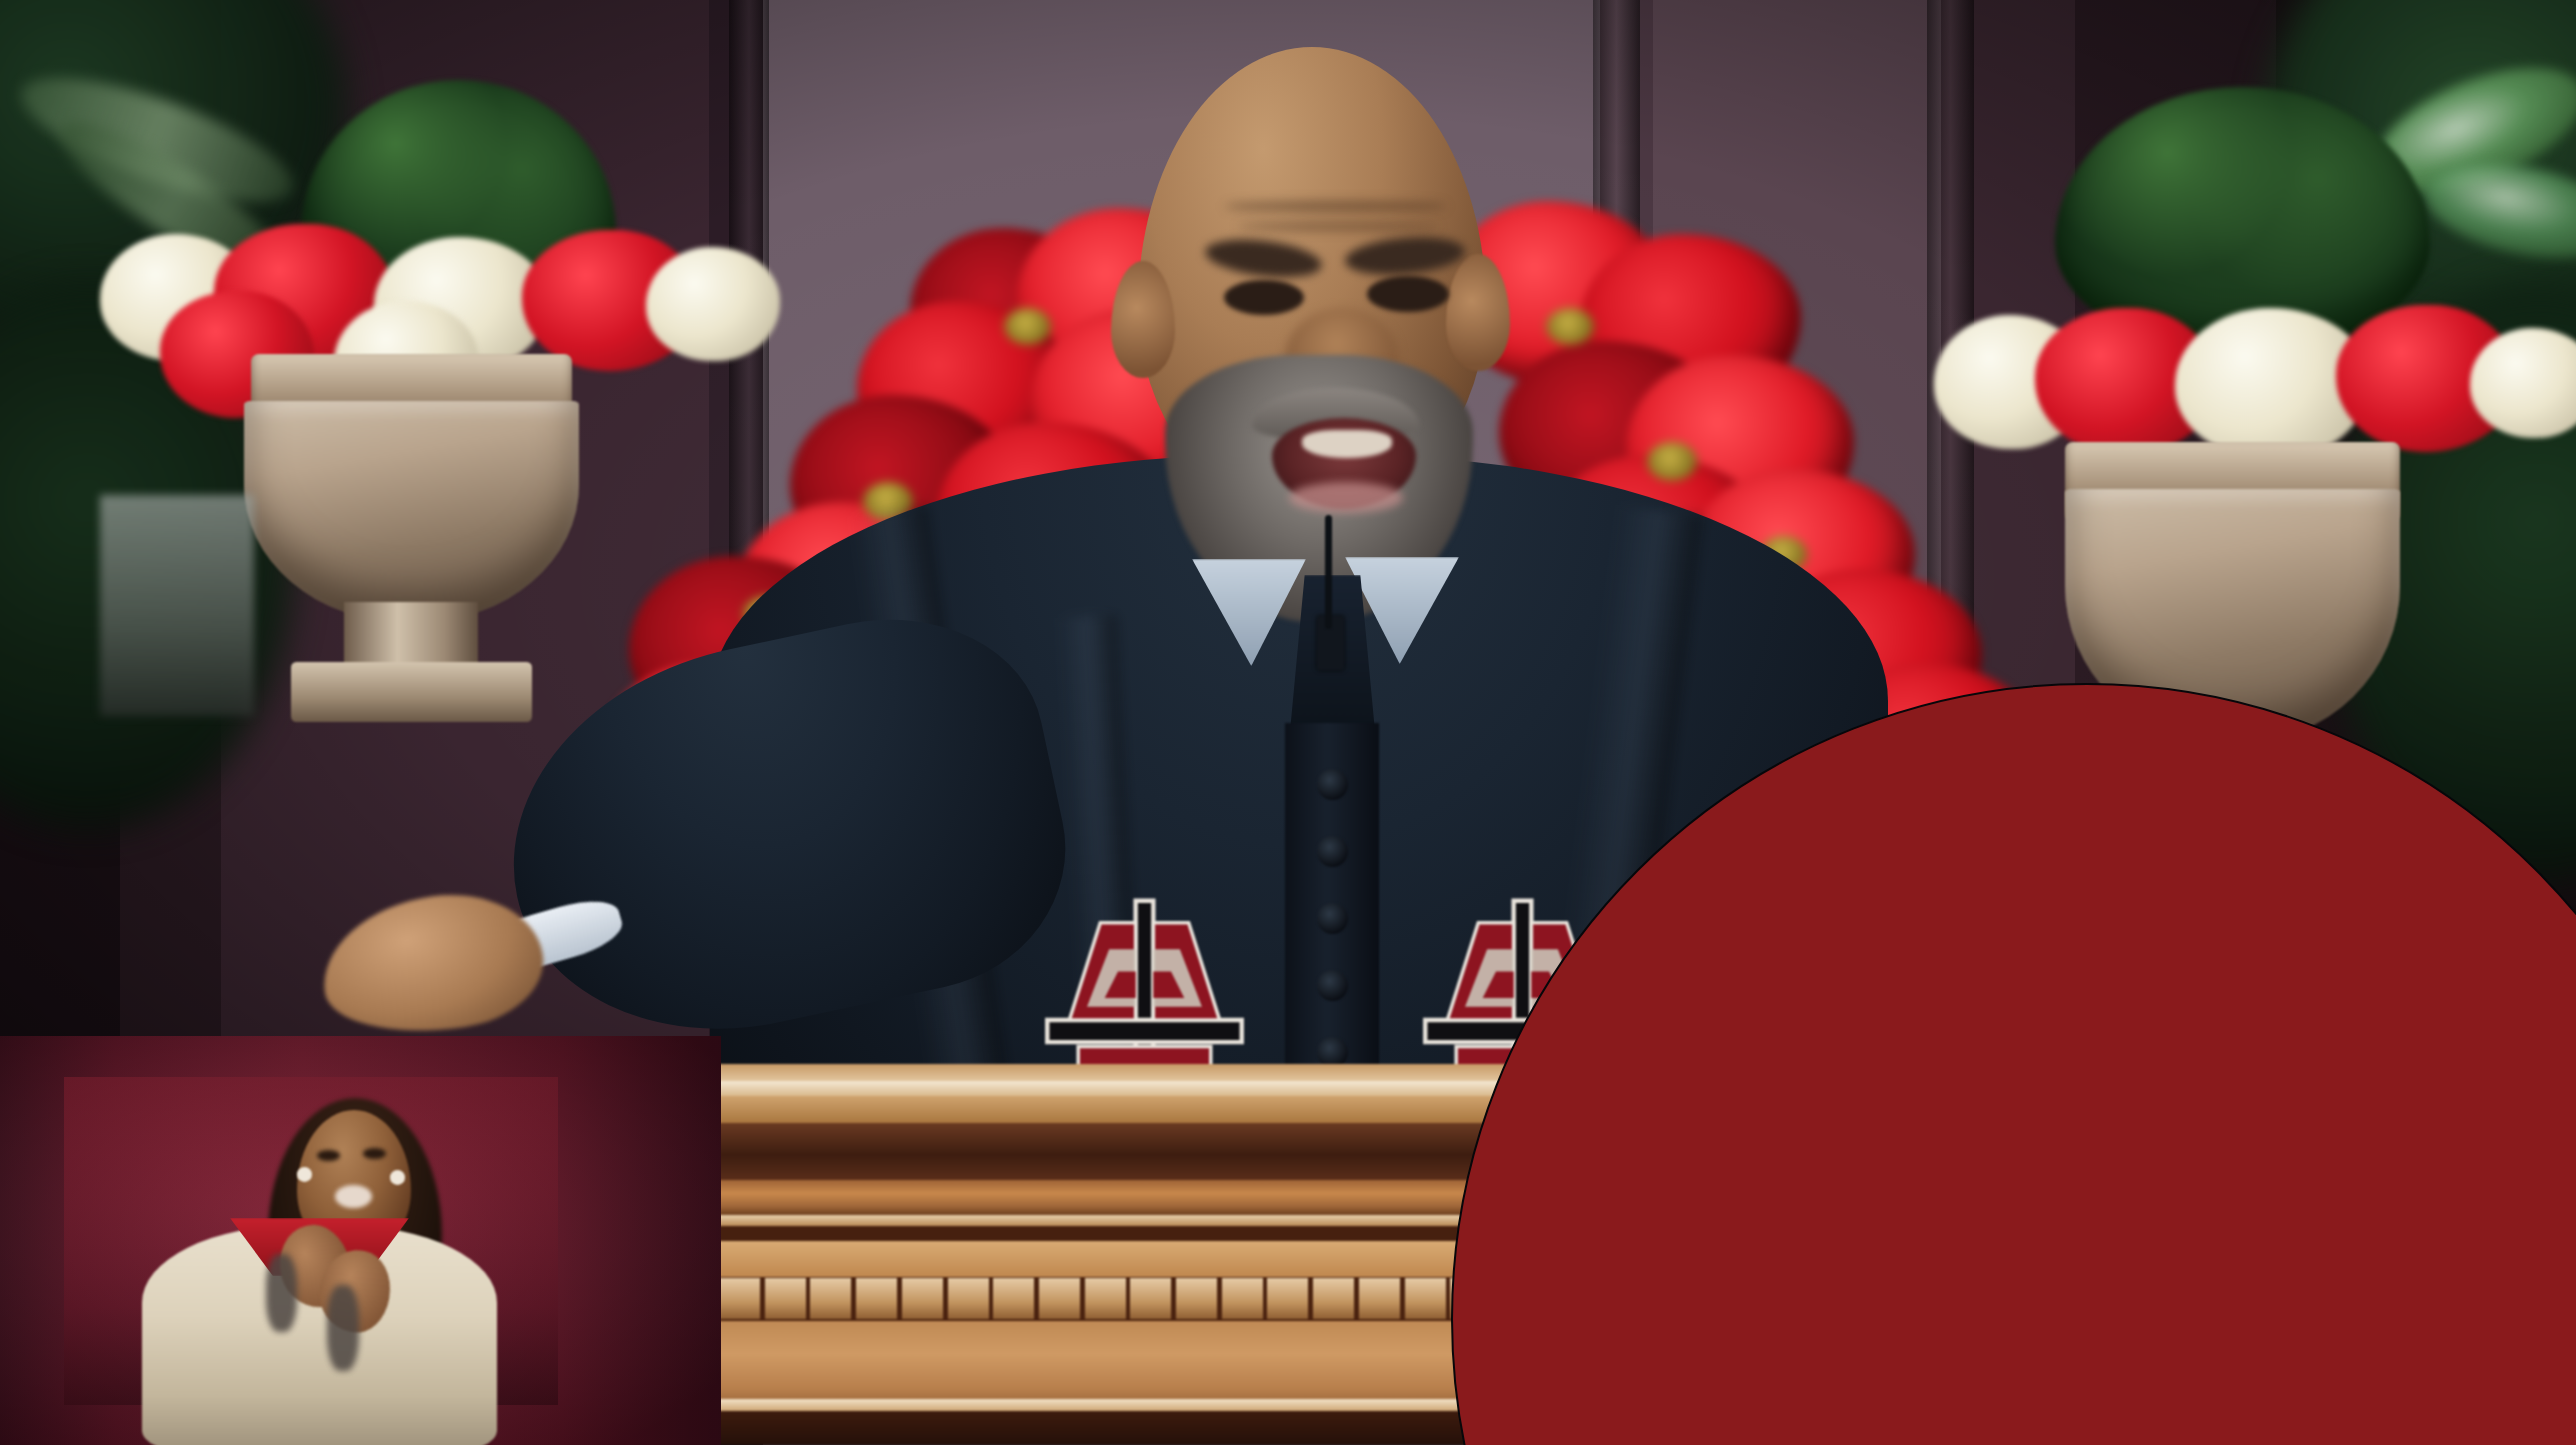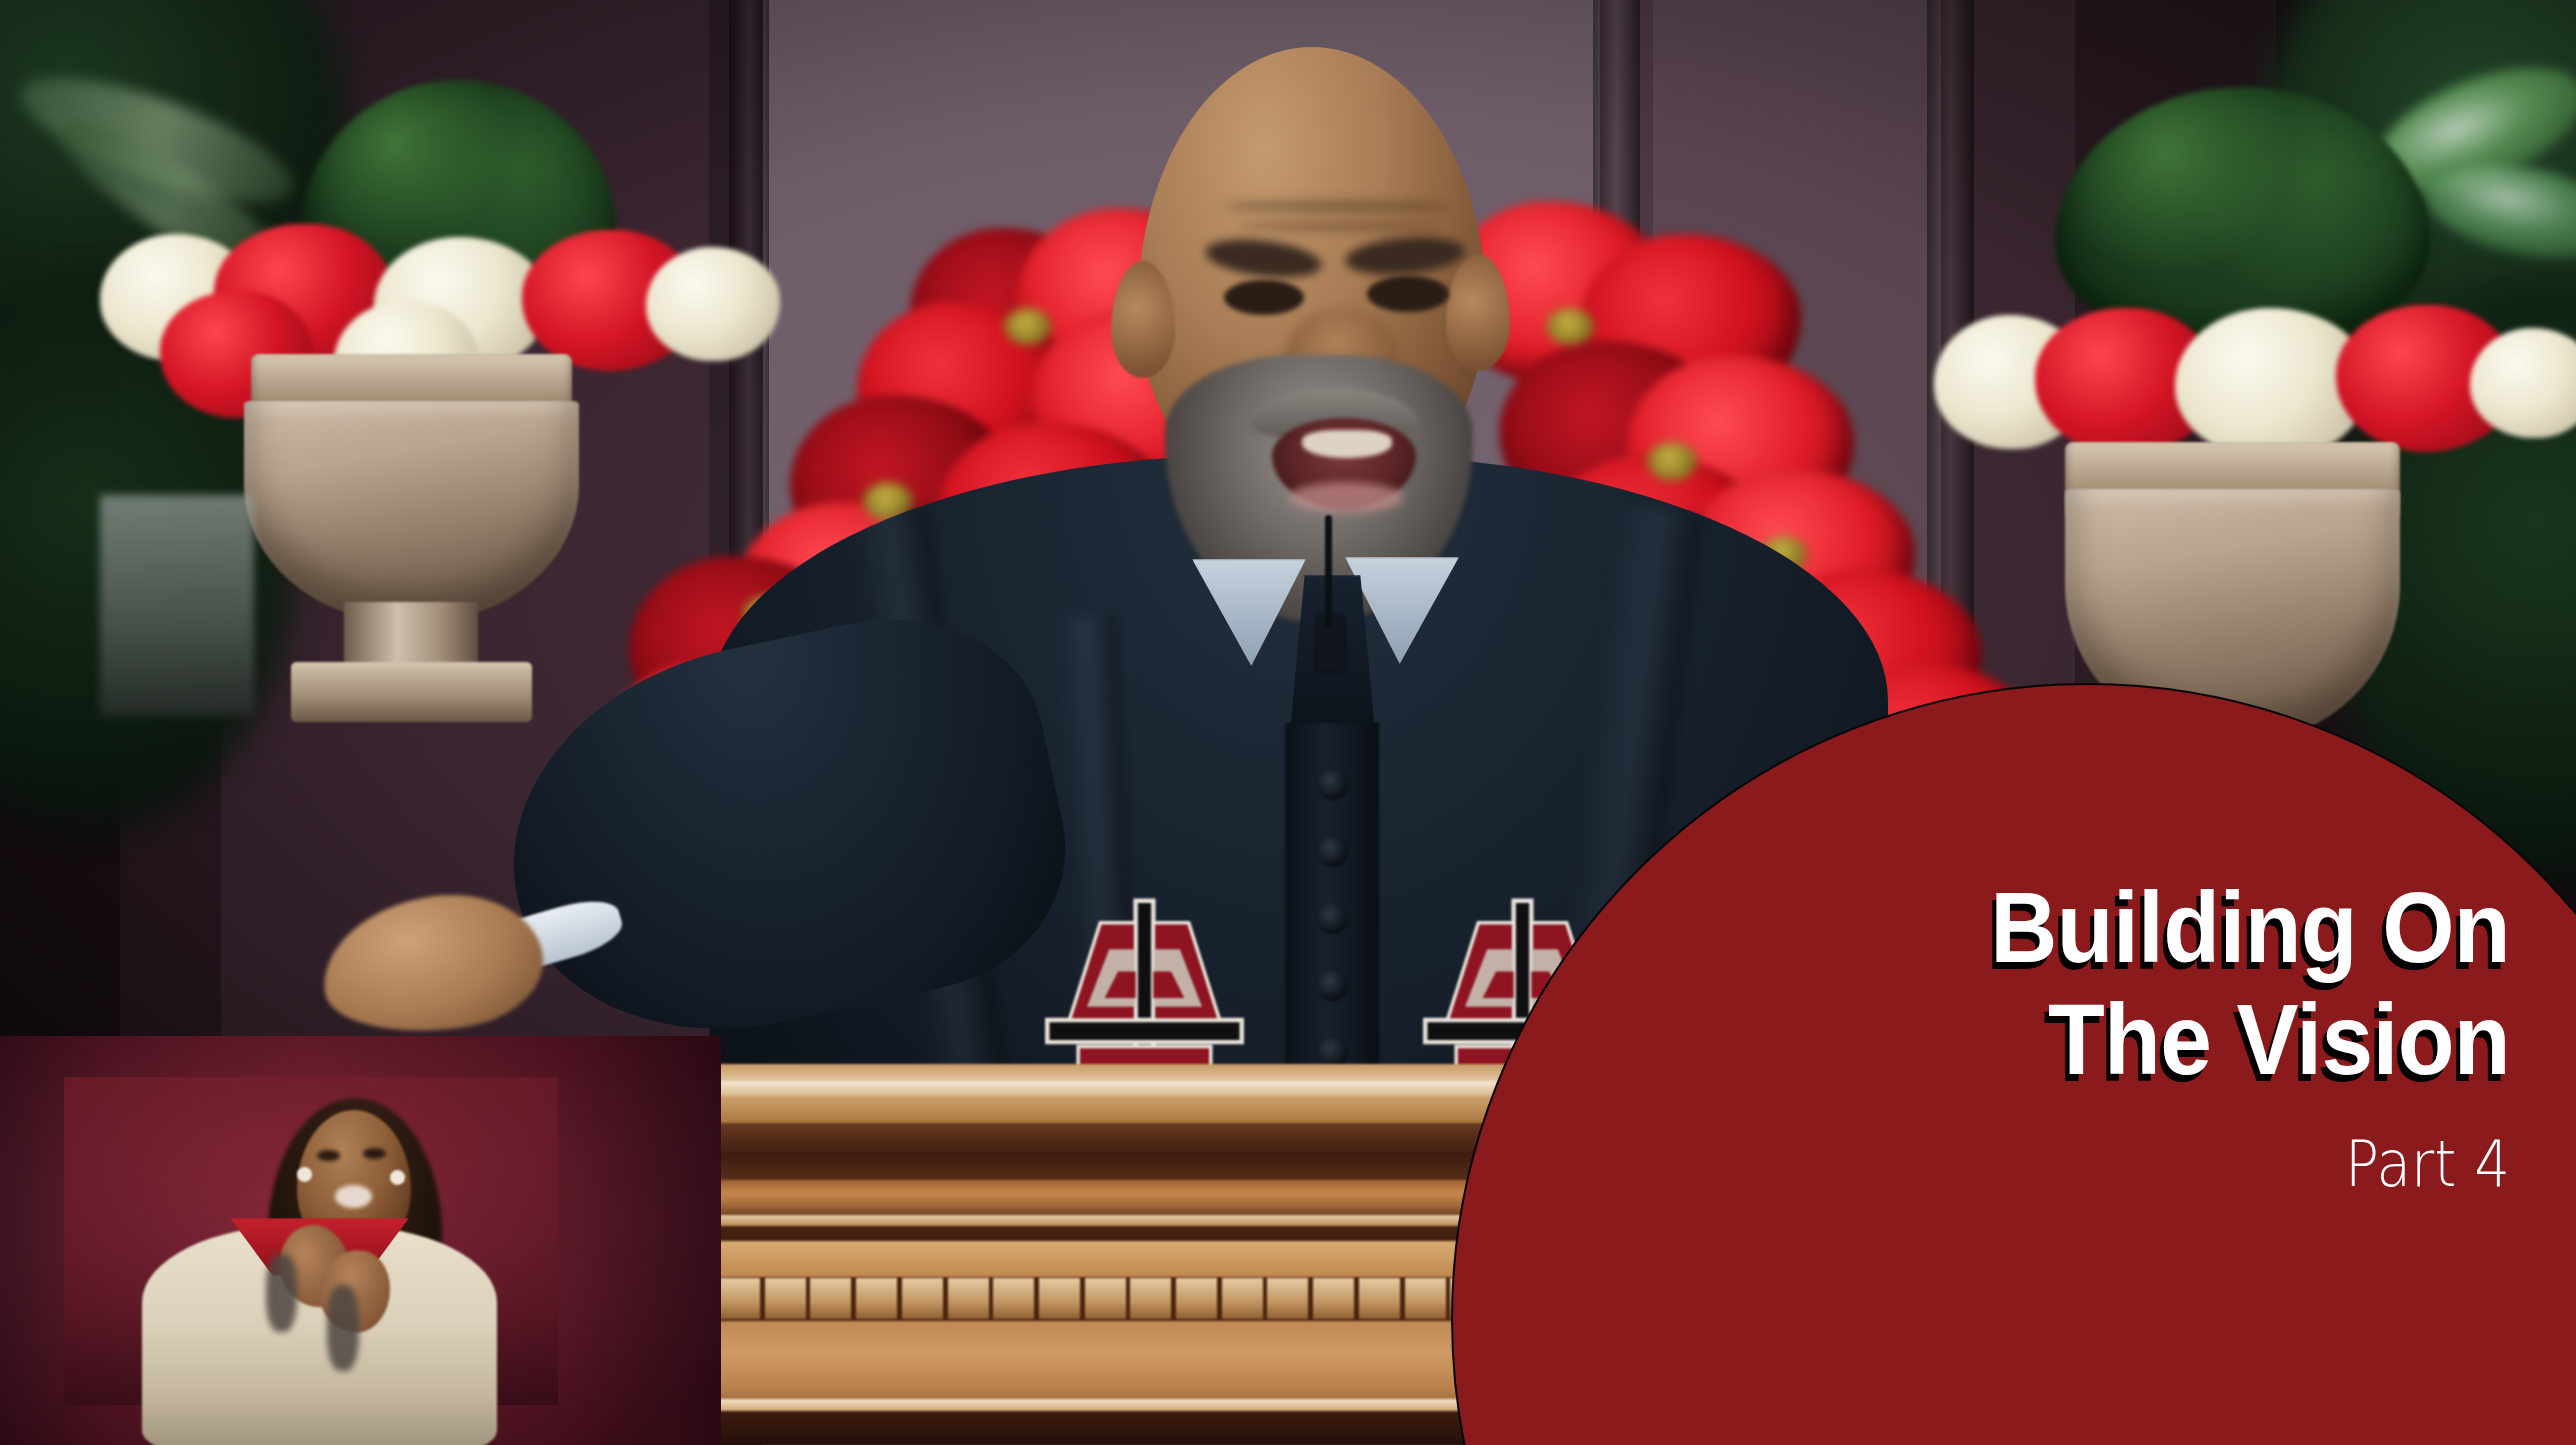--- a/index.html
+++ b/index.html
@@ -423,20 +423,15 @@
     <div class="abs interp-robe" style="left:142px;top:189px;width:355px;height:228px;"></div>
     <div class="abs interp-yoke" style="left:230px;top:182px;width:179px;height:58px;clip-path:polygon(0 0,100% 0,76% 100%,24% 100%);"></div>
     <div class="abs interp-hand" style="left:280px;top:189px;width:70px;height:83px;transform:rotate(-14deg);"></div>
     <div class="abs interp-hand" style="left:320px;top:214px;width:70px;height:82px;transform:rotate(10deg);"></div>
     <div class="abs" style="left:266px;top:218px;width:31px;height:78px;background:#4d4642;border-radius:40%;filter:blur(3.3px);opacity:.85;"></div>
     <div class="abs" style="left:327px;top:249px;width:32px;height:86px;background:#4d4642;border-radius:40%;filter:blur(3.3px);opacity:.85;"></div>
   </div>
 
   <div class="abs title-circle" style="left:1451px;top:683px;width:1272px;height:1272px;background:#8a1a1c;"></div>
 
-  <div class="abs title-wrap" style="left:1620px;top:877px;width:890px;">
-    <span class="title-line">Building On</span>
-    <span class="title-line" style="margin-top:12px;">The Vision</span>
-    <span class="subtitle">Part 4</span>
-  </div>
 
 </div>
 
 
 </body></html>

